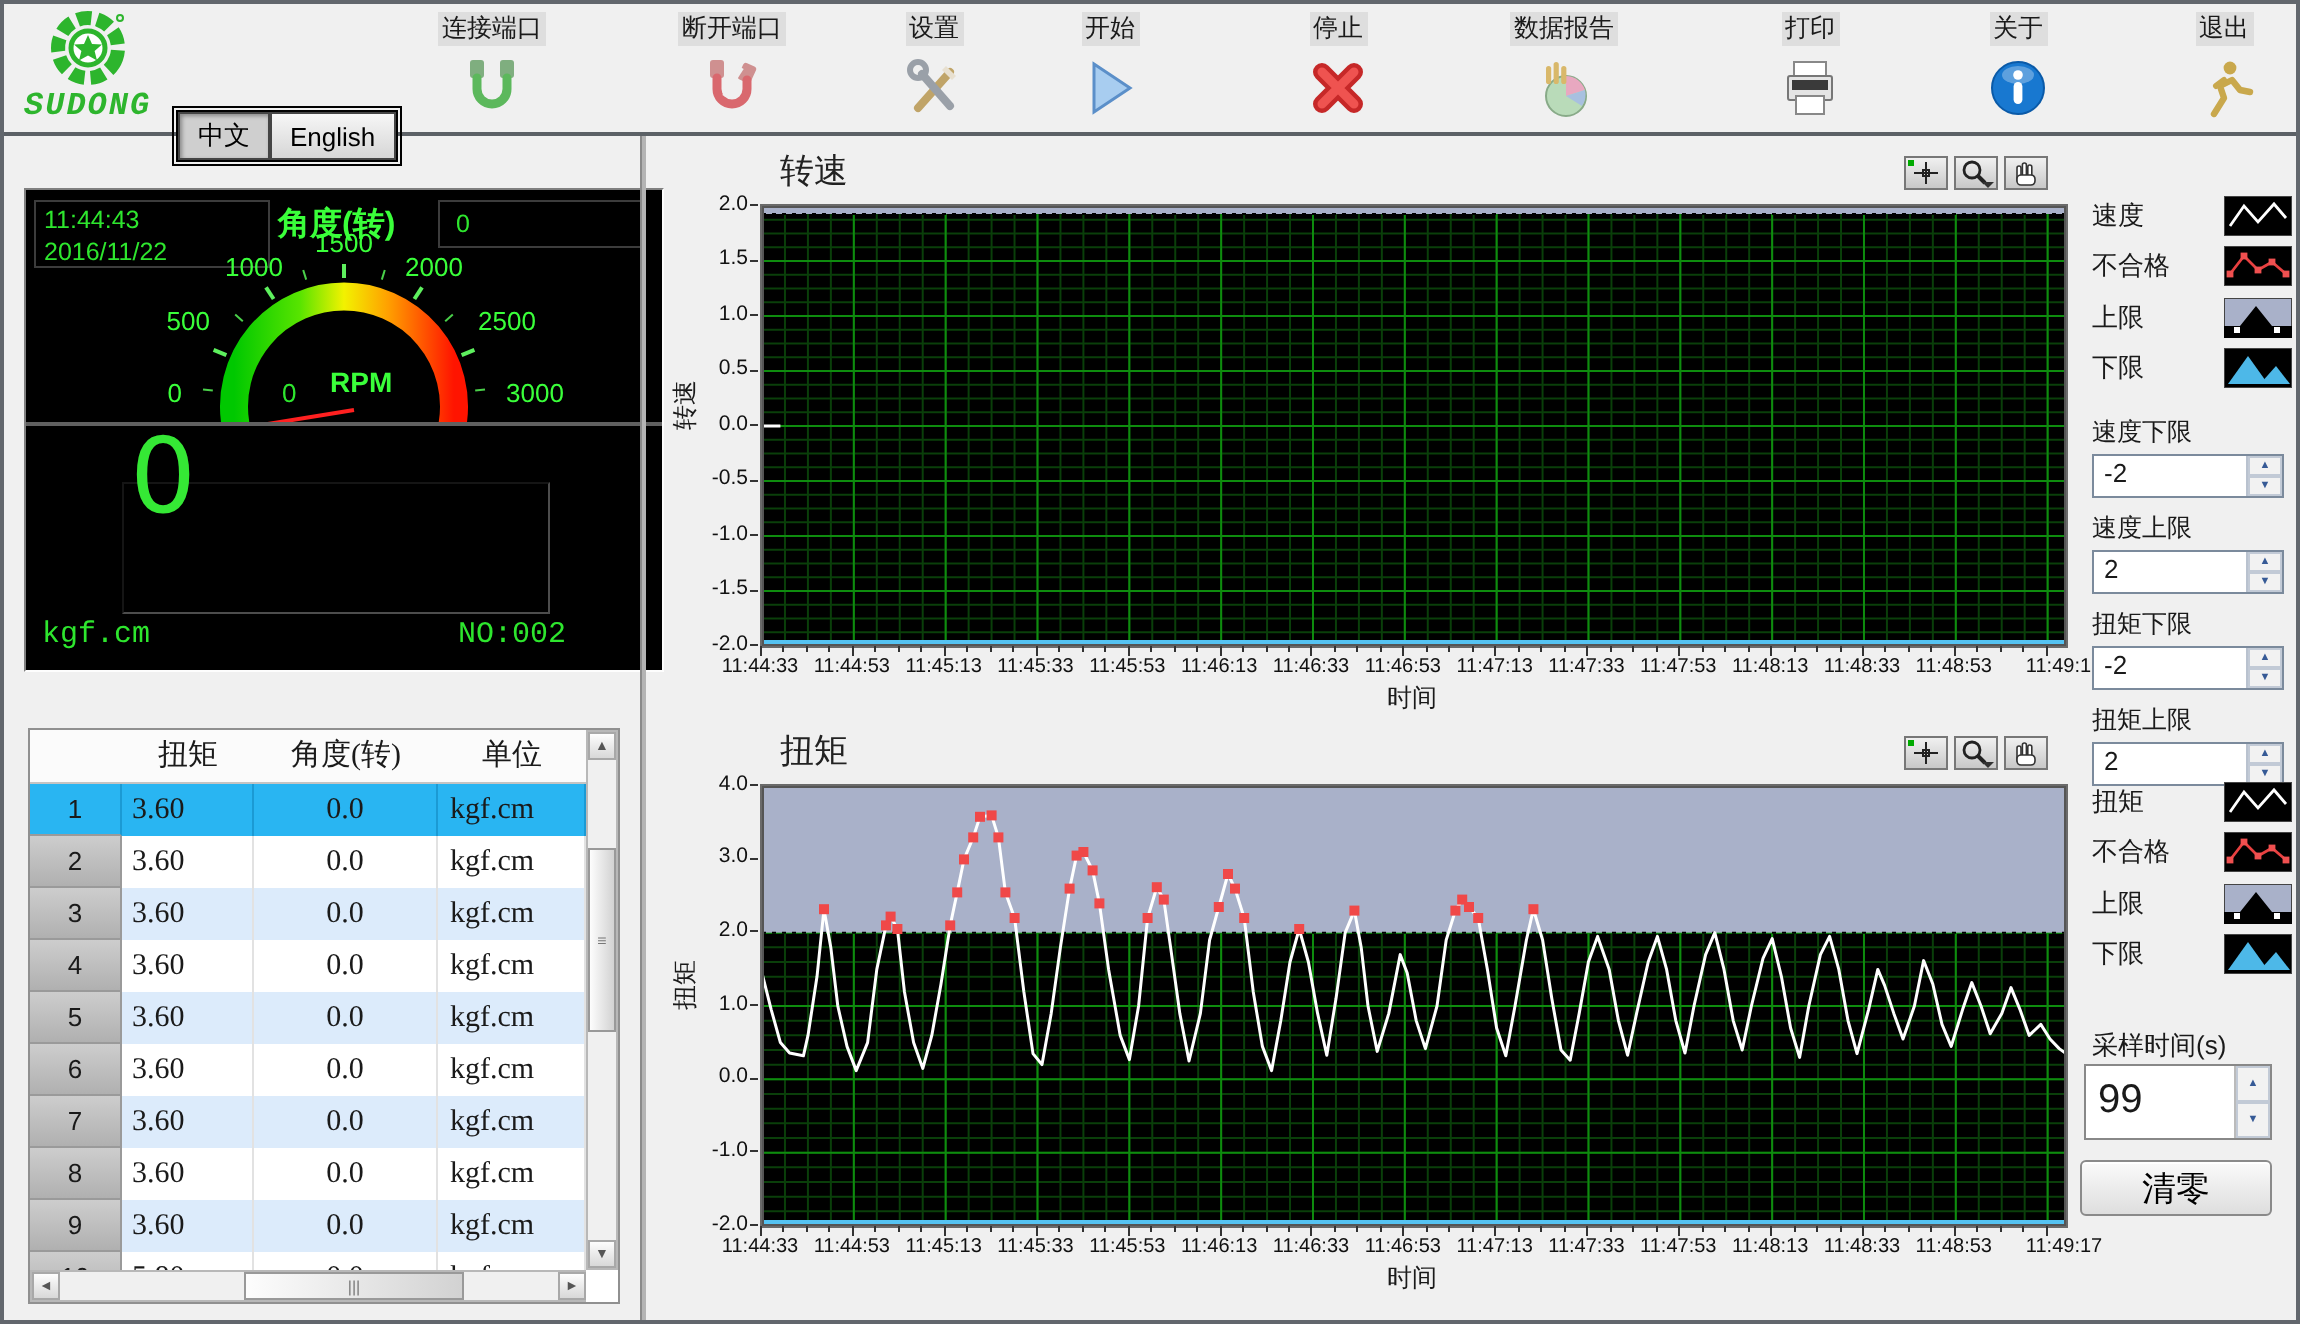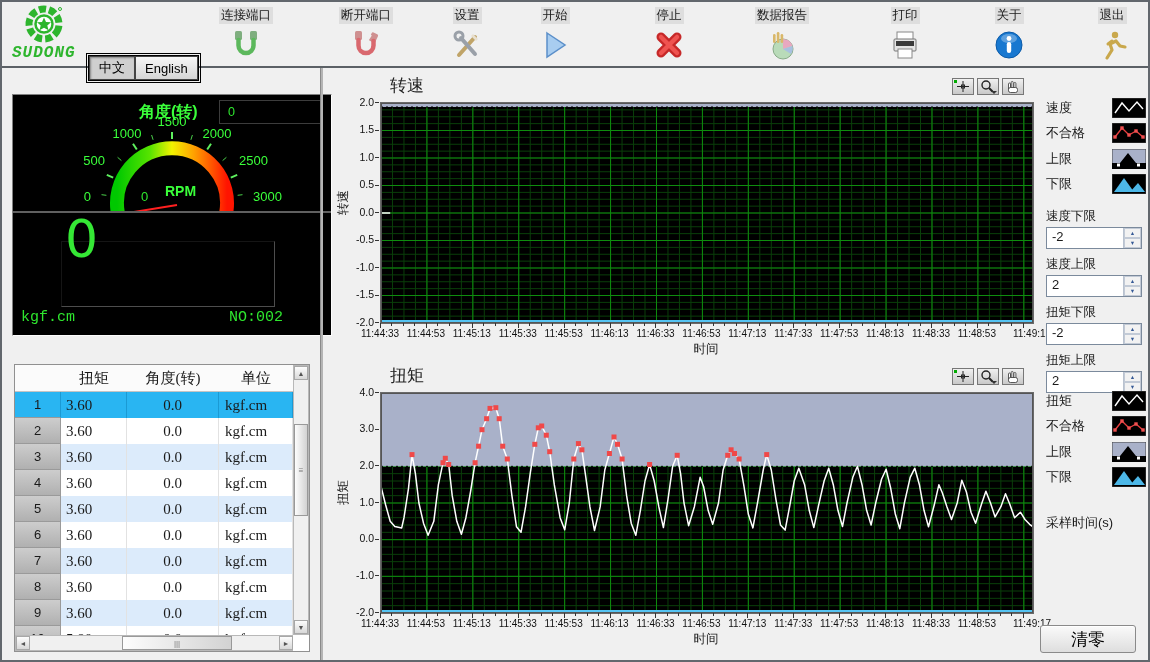--- a/index.html
+++ b/index.html
@@ -97,21 +97,21 @@
   .sp-ar{flex:1;background:#f2f2f2;border:1px solid #c2cad6;font-size:5.5px;color:#365a96;
     text-align:center;line-height:8px;box-sizing:border-box;}
   #sample-label{position:absolute;left:1044px;top:512px;font-size:13px;}
   #sample-box{position:absolute;left:1040px;top:530px;width:94px;height:38px;border:1px solid #888;
     background:#fff;display:flex;box-sizing:border-box;}
   #sample-val{flex:1;font-size:20px;line-height:34px;padding-left:6px;}
   #sample-arrows{width:17px;display:flex;flex-direction:column;border-left:1px solid #bbb;}
   #sample-arrows .sp-ar{line-height:16px;}
   #clear-btn{position:absolute;left:1038px;top:578px;width:96px;height:28px;border:1px solid #8a8a8a;
     border-radius:3px;background:linear-gradient(#fafafa,#dedede);font-size:17px;
-    font-family:"Liberation Sans",sans-serif;box-shadow:inset 0 1px 0 #fff;margin-top:45px;}
+    font-family:"Liberation Sans",sans-serif;box-shadow:inset 0 1px 0 #fff;}
 </style>
 </head>
 <body>
 
 <div id="window">
 
   <div id="toolbar">
     <div id="logo-gear">
       <svg width="54" height="44" viewBox="0 0 54 44">
         <circle cx="26" cy="21" r="15" fill="none" stroke="#2db52d" stroke-width="7" stroke-dasharray="7 3" transform="rotate(20 26 21)"></circle>
@@ -172,20 +172,24 @@
             </svg></div></div>
         <div class="tb-btn" style="left: 1088px; width: 44px;"><div class="tb-label">退出</div><div class="tb-icon"><svg width="34" height="34" viewBox="0 0 34 34">
               <circle cx="20" cy="7" r="3.2" fill="#c9a84c"></circle>
               <path d="M12 30 l5 -8 -2 -6 6 -3 4 5 5 1" stroke="#c9a84c" stroke-width="3.2" fill="none" stroke-linecap="round" stroke-linejoin="round"></path>
               <path d="M13 16 l4 -3" stroke="#c9a84c" stroke-width="3" stroke-linecap="round"></path>
             </svg></div></div>
       </div>
   </div>
 
   <div id="black-panel" class="sunken">
+    <div id="timebox" class="greent">
+      <div>11:44:43</div>
+      <div>2016/11/22</div>
+    </div>
     <div id="angle-label">角度(转)</div>
     <div id="angle-field" class="greent">0</div>
 
     <div id="gauge-svg">
       <svg width="306" height="100" viewBox="0 0 306 100">
         <defs>
           <linearGradient id="garc" x1="0" y1="0" x2="1" y2="0">
             <stop offset="0" stop-color="#00c800"></stop>
               <stop offset="0.3" stop-color="#58e400"></stop>
             <stop offset="0.5" stop-color="#f2f200"></stop>
@@ -940,15 +944,22 @@
         <span class="lg-label">下限</span>
         <span class="lg-swatch"><svg width="34" height="20">
             <rect width="34" height="20" fill="#000" stroke="#444"></rect>
             <polygon points="2,18 12,4 22,18" fill="#4db8e8"></polygon>
             <polygon points="18,18 26,9 33,18" fill="#4db8e8"></polygon>
           </svg></span>
       </div>
     </div>
 
   <div id="sample-label">采样时间(s)</div>
+  <div id="sample-box">
+    <div id="sample-val">99</div>
+    <div id="sample-arrows">
+      <div class="sp-ar">▲</div>
+      <div class="sp-ar">▼</div>
+    </div>
+  </div>
   <button id="clear-btn">清零</button>
 
 </div>
 
 </body></html>

